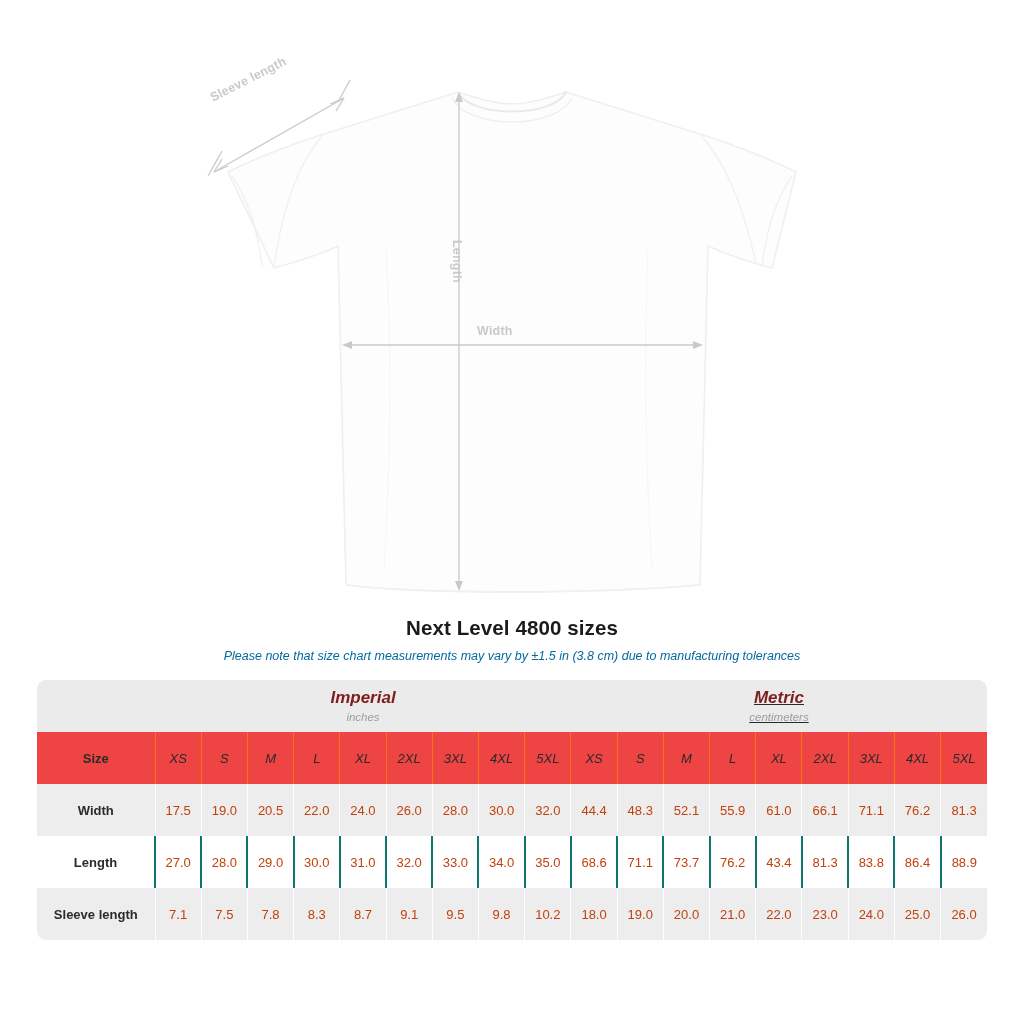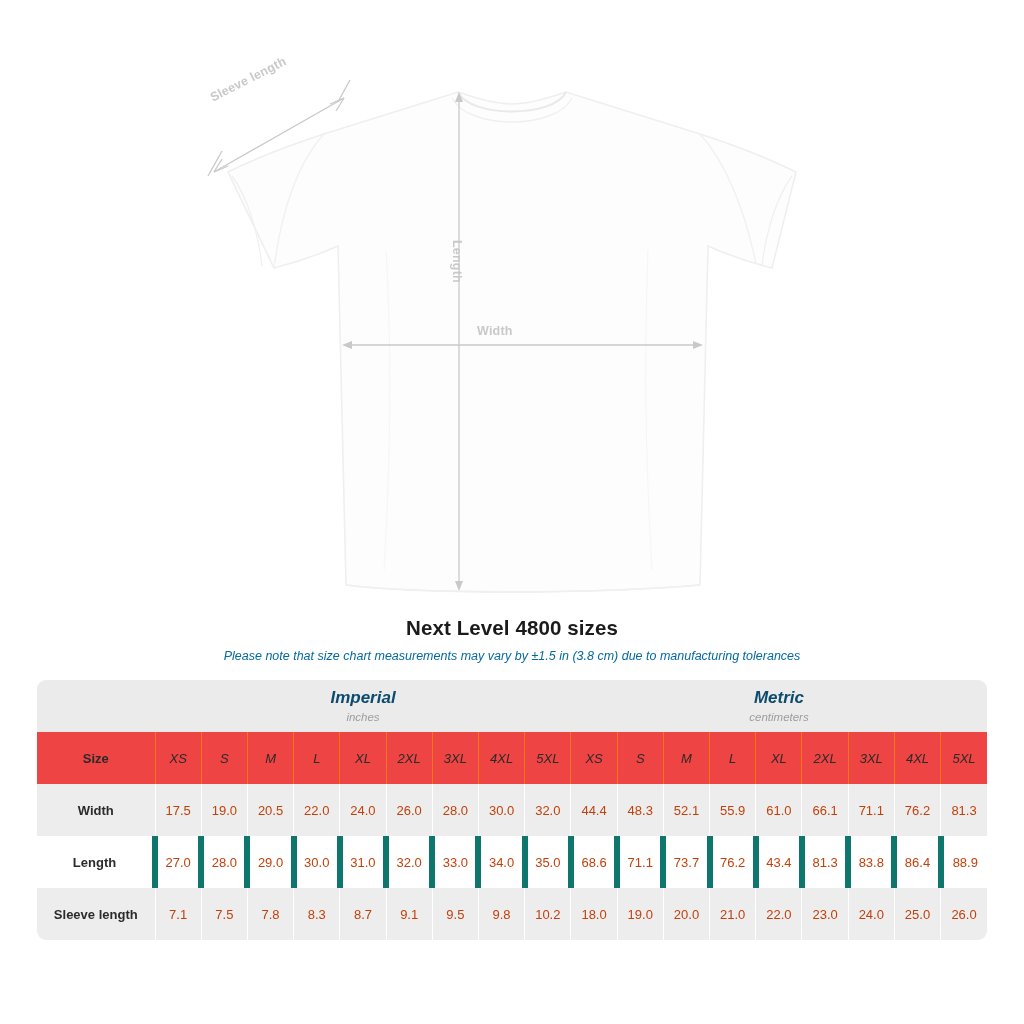--- a/index.html
+++ b/index.html
@@ -100,26 +100,27 @@
     vertical-align: middle;
   }
   .unit-row td.blank-cell {
     background: #ebebeb;
   }
   .unit-row td.corner-left {
     border-top-left-radius: 9px;
   }
   .unit-row td.corner-right {
     border-top-right-radius: 9px;
+    text-decoration: underline;
   }
   .unit-name {
     font-size: 17px;
     font-style: italic;
     font-weight: bold;
-    color: #0c4a6e;
+    color: #7f1d1d;
     line-height: 1.25;
   }
   .unit-sub {
     font-size: 11.5px;
     font-style: italic;
     color: #9d9d9d;
     line-height: 1.4;
   }
 
   
@@ -159,21 +160,21 @@
   }
   .data-row:last-child td.corner-br {
     border-bottom-right-radius: 9px;
   }
 
   
   td.sep {
     border-left: 1px solid #ffffff;
   }
   .data-row.plain td.sep {
-    border-left: 6px solid #0f766e;
+    border-left: 2px solid #0f766e;
   }
   .size-row td.sep {
     border-left: 1px solid #f97316;
     font-style: italic;
   }
 </style>
 </head>
 <body>
 
 <div class="illustration">

